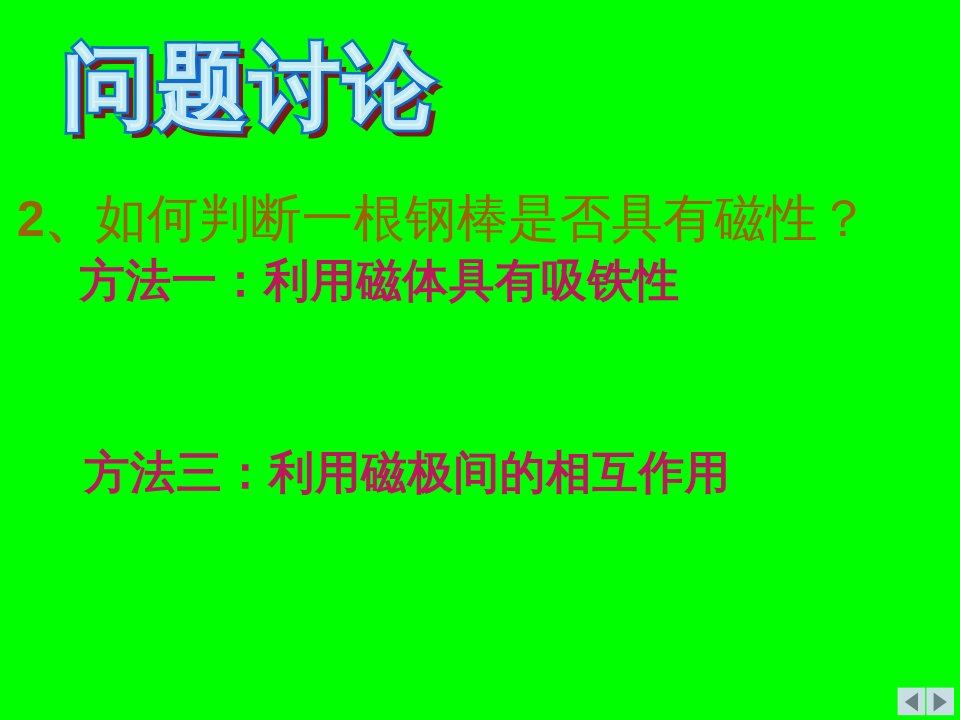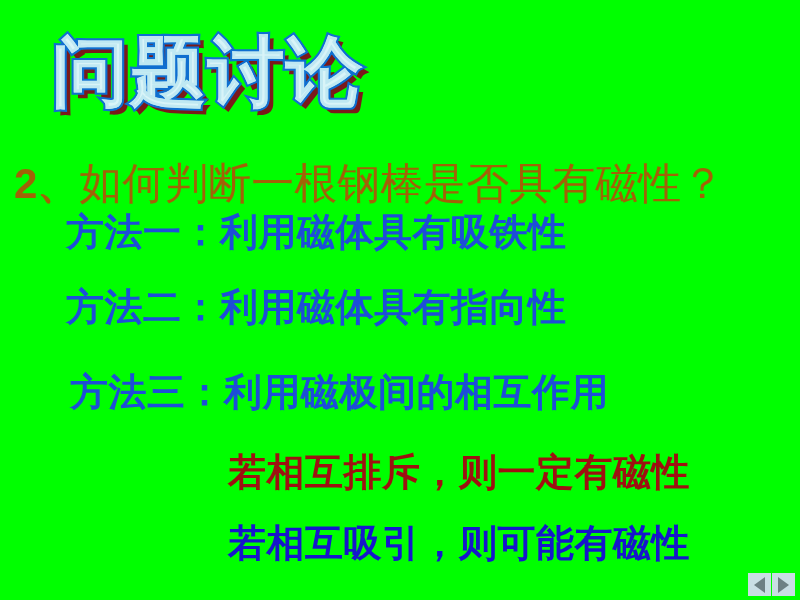--- a/index.html
+++ b/index.html
@@ -74,22 +74,22 @@
   .question .num {
     font-family: "Liberation Sans", sans-serif;
     font-weight: 700;
     font-size: 42px;
   }
 
   
   .method {
     position: absolute;
     white-space: nowrap;
-    color: #1d4ed8;
-    font-family: Liberation Mono, monospace;
+    color: #be185d;
+    font-family: Liberation Serif, serif;
     font-weight: 700;
     font-size: 38px;
     line-height: 46px;
     letter-spacing: 0.5px;
   }
   .m1 { left: 66px;  top: 212px; }
   .m2 { left: 66px;  top: 287px; }
   .m3 { left: 70px;  top: 372px; text-align: center; }
 
   
@@ -139,26 +139,23 @@
   <div class="title-wrap">
     <div class="wordart shadow">问题讨论</div>
     <div class="wordart outline">问题讨论</div>
     <div class="wordart face">问题讨论</div>
   </div>
 
   <div class="question"><span class="num">2、</span><span>如何判断一根钢棒是否具有磁性？</span></div>
 
   <div class="method m1"><span>方法一：</span><span>利用磁体具有吸铁性</span></div>
 
-  <div class="method m2"><span>方法二：</span><span>利用磁体具有指向性</span></div>
 
   <div class="method m3"><span>方法三：</span><span>利用磁极间的相互作用</span></div>
 
-  <div class="conclusion c-red">若相互排斥，则一定有磁性</div>
-  <div class="conclusion c-blue">若相互吸引，则可能有磁性</div>
 
   <div class="navbar">
     <div class="navbtn">
       <span class="tri tri-left"></span>
     </div>
     <div class="navbtn">
       <span class="tri tri-right"></span>
     </div>
   </div>
 

